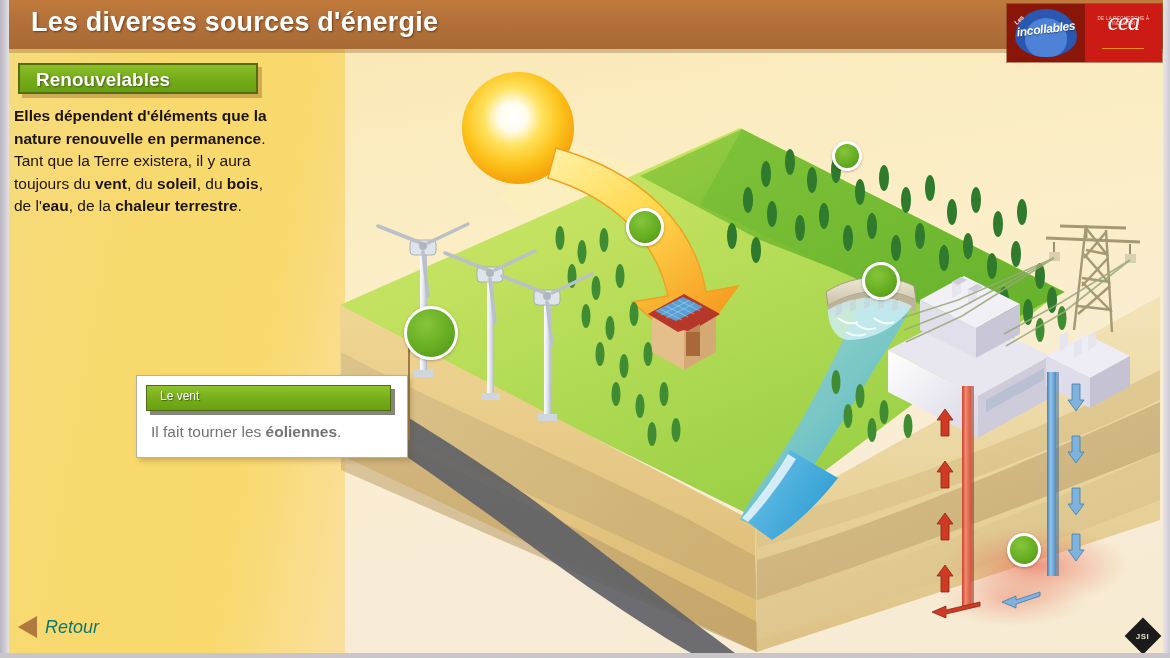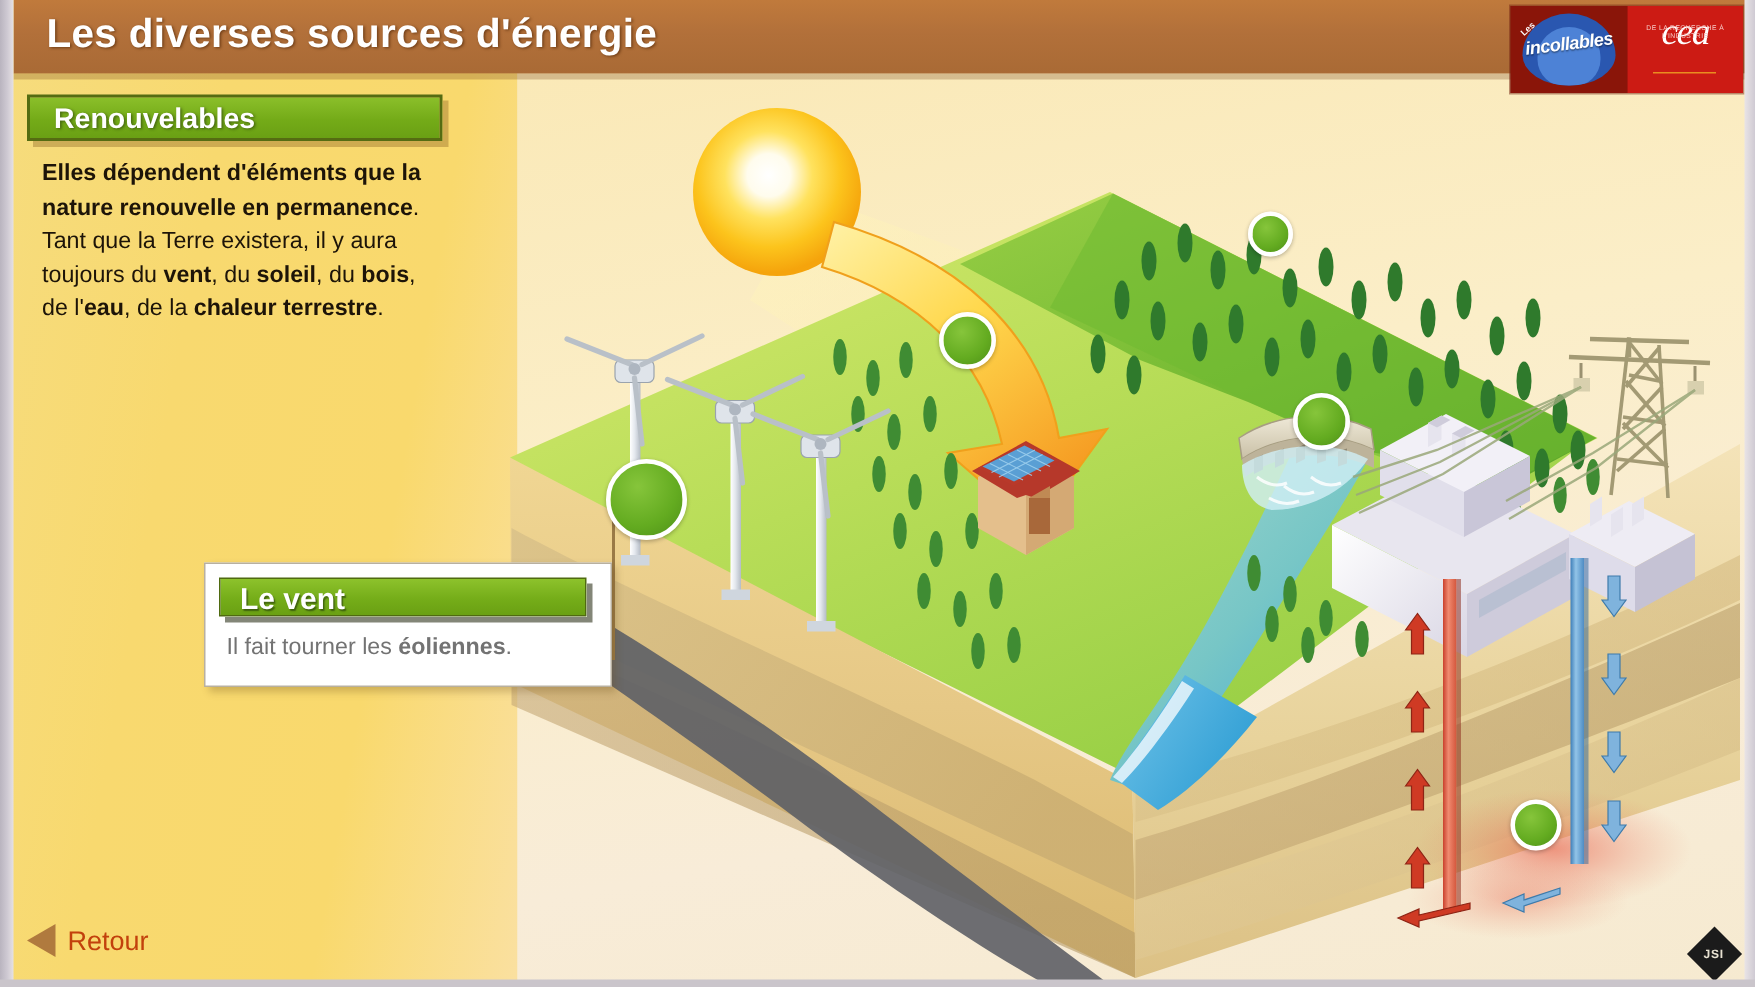--- a/index.html
+++ b/index.html
@@ -108,70 +108,70 @@
     font-family:"Liberation Serif", serif; letter-spacing:-1px;
     margin-top:4px;
   }
   .cea-rule {
     position:absolute; bottom:13px; left:17px; width:42px; height:1.5px;
     background:#e98d20;
   }
 
   
   .renew-bar {
-    position:absolute; left:18px; top:63px; width:277px; height:31px;
+    position:absolute; left:18px; top:63px; width:240px; height:31px;
     background:linear-gradient(180deg,#8bbf2a 0%,#74ab18 55%,#6aa014 100%);
     border:2px solid #556c12;
     box-shadow:4px 4px 0 rgba(120,80,20,.33);
     z-index:30;
   }
   .renew-bar span {
     position:absolute; left:16px; top:4px;
     font-size:19px; font-weight:bold; color:#ffffff;
     text-shadow:1px 1px 2px rgba(40,60,10,.65);
   }
   .renew-text {
-    position:absolute; left:28px; top:105px; width:270px;
+    position:absolute; left:14px; top:105px; width:270px;
     font-size:15.5px; line-height:22.5px; color:#1d1408;
     z-index:30;
   }
   .renew-text b { font-weight:bold; }
 
   
   .retour {
     position:absolute; left:18px; bottom:18px; height:26px;
     display:flex; align-items:center; gap:8px; z-index:55;
     cursor:pointer;
   }
   .retour-arrow {
     width:0; height:0;
     border-top:11px solid transparent;
     border-bottom:11px solid transparent;
     border-right:19px solid #b07a3e;
   }
   .retour-label {
-    font-size:18px; color:#c2410c;
+    font-size:18px; font-style:italic; color:#0f766e;
   }
 
   
   .callout {
     position:absolute; left:136px; top:375px; width:272px; height:83px;
     background:#ffffff; border:1px solid #b8b0a0;
     box-shadow:3px 3px 5px rgba(110,80,30,.3);
     z-index:35;
   }
   .callout-bar {
     position:absolute; left:9px; top:9px; width:245px; height:26px;
     background:linear-gradient(180deg,#8dc22c 0%,#75ad19 55%,#6aa013 100%);
     border:1px solid #4f6a10;
     box-shadow:4px 4px 0 rgba(30,35,10,.55);
   }
   .callout-bar span {
     position:absolute; left:13px; top:3px;
-    font-size:20px; font-weight:bold; color:#ffffff;
+    font-size:12px; font-weight:normal; color:#ffffff;
     text-shadow:1px 1px 1px rgba(30,50,10,.6);
   }
   .callout-body {
     position:absolute; left:14px; top:47px; width:250px;
     font-size:15.5px; color:#737373;
   }
   .callout-body b { font-weight:bold; }
 
   .connector {
     position:absolute; z-index:20;

